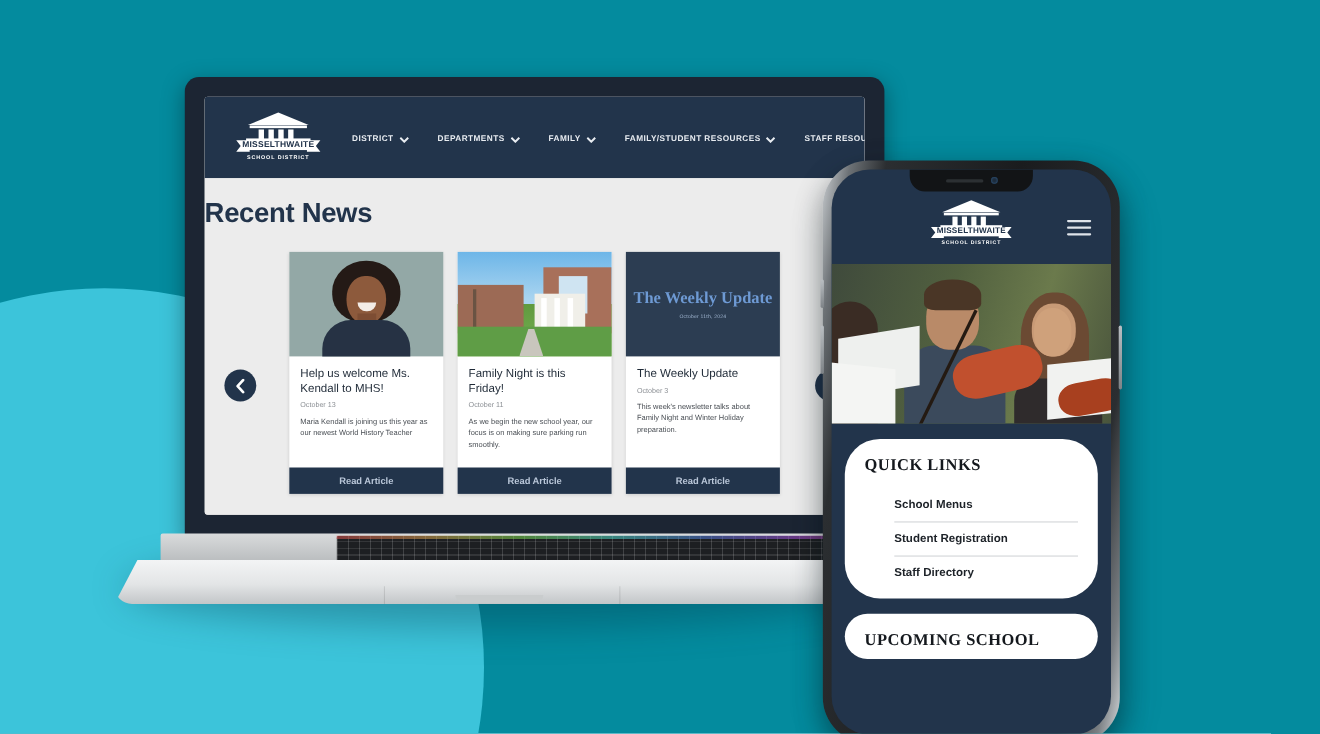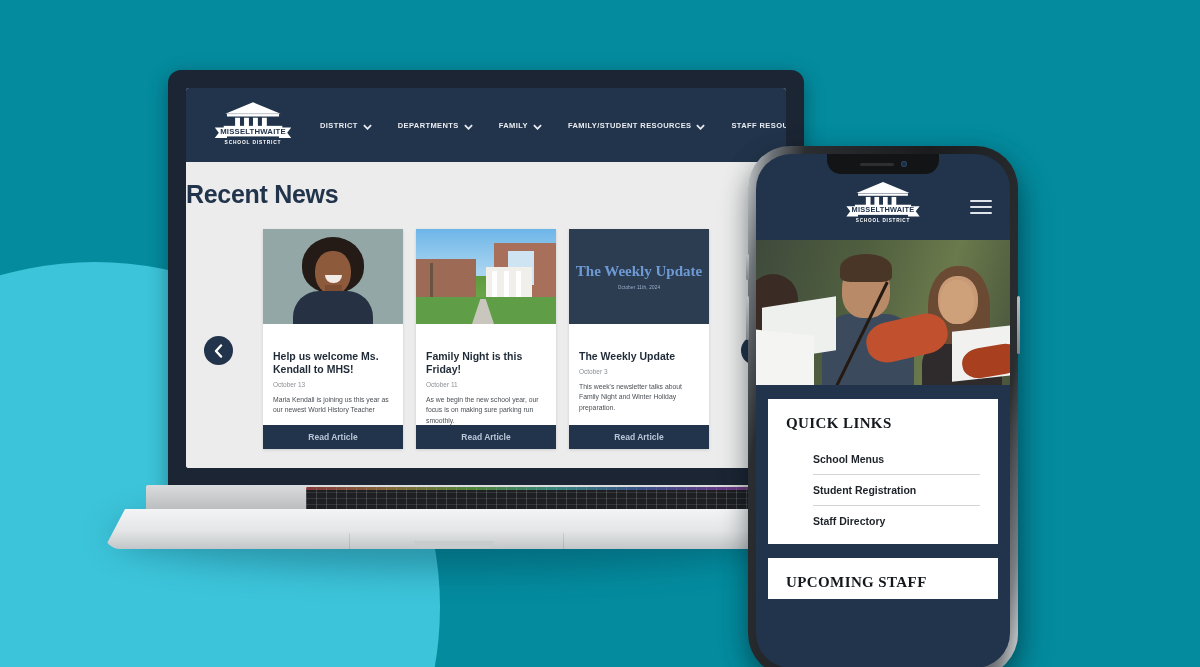--- a/index.html
+++ b/index.html
@@ -86,21 +86,21 @@
     color: #22344b; font-size: 25px; font-weight: 700;
     letter-spacing: -.3px;
   }
   .cards {
     display: flex; gap: 13px; justify-content: center; margin-top: 20px;
   }
   .card { width: 140px; background: #fff; box-shadow: 0 1px 3px rgba(0,0,0,.13); }
   .card-img { height: 95px; width: 100%; position: relative; overflow: hidden; }
   .card-body { padding: 10px 10px 9px 10px; height: 101px; }
   .card-title {
-    color: #1f2a37; font-size: 10.5px; font-weight: 700; line-height: 1.25; margin-top: 16px;
+    color: #1f2a37; font-size: 10.5px; font-weight: 400; line-height: 1.25;
   }
   .card-date { color: #8b8f94; font-size: 6.5px; margin-top: 5px; }
   .card-text { color: #4a4f55; font-size: 6.8px; line-height: 1.5; margin-top: 7px; }
   .card-btn {
     background: #22344b; color: #b9c6d8; font-size: 8.5px; font-weight: 700;
     text-align: center; padding: 7px 0;
   }
   .arrow {
     position: absolute; width: 29px; height: 29px; border-radius: 50%;
     background: #22344b; display: flex; align-items: center; justify-content: center;
@@ -183,21 +183,21 @@
   .h-girl-face { position:absolute; left:184px; top:40px; width:34px; height:44px; border-radius:46%; background:#cfa17b; }
   .h-girl-body { position:absolute; left:166px; top:104px; width:80px; height:44px; border-radius:20px 20px 0 0; background:#2f2b2c; }
   .h-violin { position:absolute; left:110px; top:78px; width:82px; height:40px; border-radius:22px/18px; background:#c1502e; transform: rotate(-13deg); }
   .h-violin2 { position:absolute; left:206px; top:106px; width:60px; height:30px; border-radius:18px/14px; background:#a8401f; transform: rotate(-10deg); }
   .h-bow { position:absolute; left:104px; top:36px; width:3px; height:118px; background:#241a12; transform: rotate(26deg); }
   .h-stand1 { position:absolute; left:6px; top:62px; width:74px; height:54px; background:#eef0ee; transform: skewY(-9deg); }
   .h-stand2 { position:absolute; left:-12px; top:92px; width:70px; height:56px; background:#f4f5f3; transform: skewY(6deg); }
   .h-stand3 { position:absolute; left:196px; top:88px; width:70px; height:50px; background:#f1f2f0; transform: skewY(-6deg); }
   .h-person-l { position:absolute; left:-8px; top:34px; width:50px; height:114px; border-radius:30px 30px 0 0; background:#3a2c24; }
   .ph-content { padding: 14px 12px 0 12px; }
-  .ph-card { background:#fff; padding: 16px 18px 8px 18px; }
+  .ph-card { background:#fff; padding: 16px 18px 8px 18px; border-radius: 32px; }
   .ph-card + .ph-card { margin-top: 14px; }
   .ph-card-title {
     font-family:"Liberation Serif", serif; font-weight:700; color:#14181d;
     font-size: 15px; letter-spacing: .4px;
   }
   .ql-list { margin-top: 12px; }
   .ql-item {
     color:#1d2228; font-size:10.5px; font-weight:700; padding: 9px 0;
     border-bottom: 1px solid #d2d5d8;
     margin-left: 27px;
@@ -411,21 +411,21 @@
           <div class="ph-card">
             <div class="ph-card-title">QUICK LINKS</div>
             <div class="ql-list">
               <div class="ql-item">School Menus</div>
               <div class="ql-item">Student Registration</div>
               <div class="ql-item">Staff Directory</div>
             </div>
           </div>
 
           <div class="ph-card">
-            <div class="ph-card-title">UPCOMING STAFF</div>
+            <div class="ph-card-title">UPCOMING SCHOOL</div>
           </div>
 
         </div>
       </div>
     </div>
   </div>
 
 </div>
 
 </body></html>

